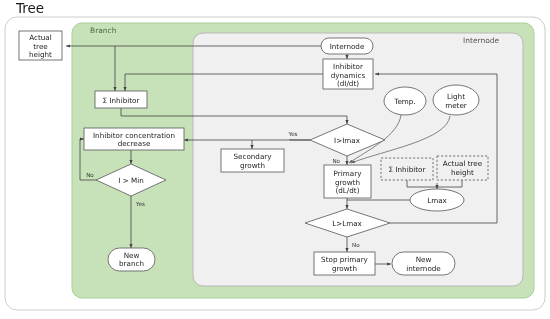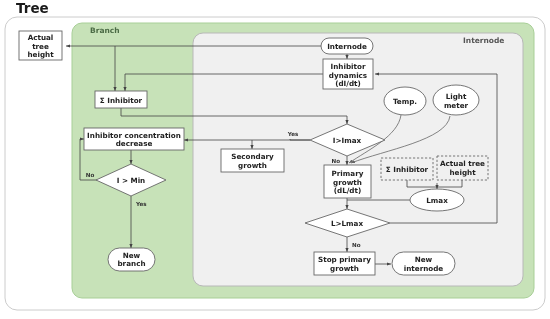--- a/index.html
+++ b/index.html
@@ -1,18 +1,18 @@
 <!DOCTYPE html>
 <html><head>
 <meta charset="utf-8">
 <style>
   html,body{margin:0;padding:0;background:#ffffff;}
   body{width:550px;height:319px;overflow:hidden;
        font-family:"DejaVu Sans","Liberation Sans",sans-serif;}
-  #stage{position:relative;width:550px;height:236px;font-weight:bold;}
+  #stage{position:relative;width:550px;height:236px;}
   svg{display:block;}
   text{font-family:"DejaVu Sans","Liberation Sans",sans-serif;fill:#222222;}
   .ttl{font-size:13.5px;fill:#1a1a1a;}
   .grouplbl{font-size:7.5px;fill:#4b6b45;}
   .grouplbl2{font-size:7.5px;fill:#555555;}
   .nodetext{font-size:7.2px;fill:#222222;}
   .edgelbl{font-size:5.6px;fill:#333333;}
   .shape{fill:#ffffff;stroke:#666666;stroke-width:0.9;}
   .shape-dash{fill:none;stroke:#666666;stroke-width:0.9;stroke-dasharray:2.2 1.8;}
   .edge{fill:none;stroke:#444444;stroke-width:0.8;}

